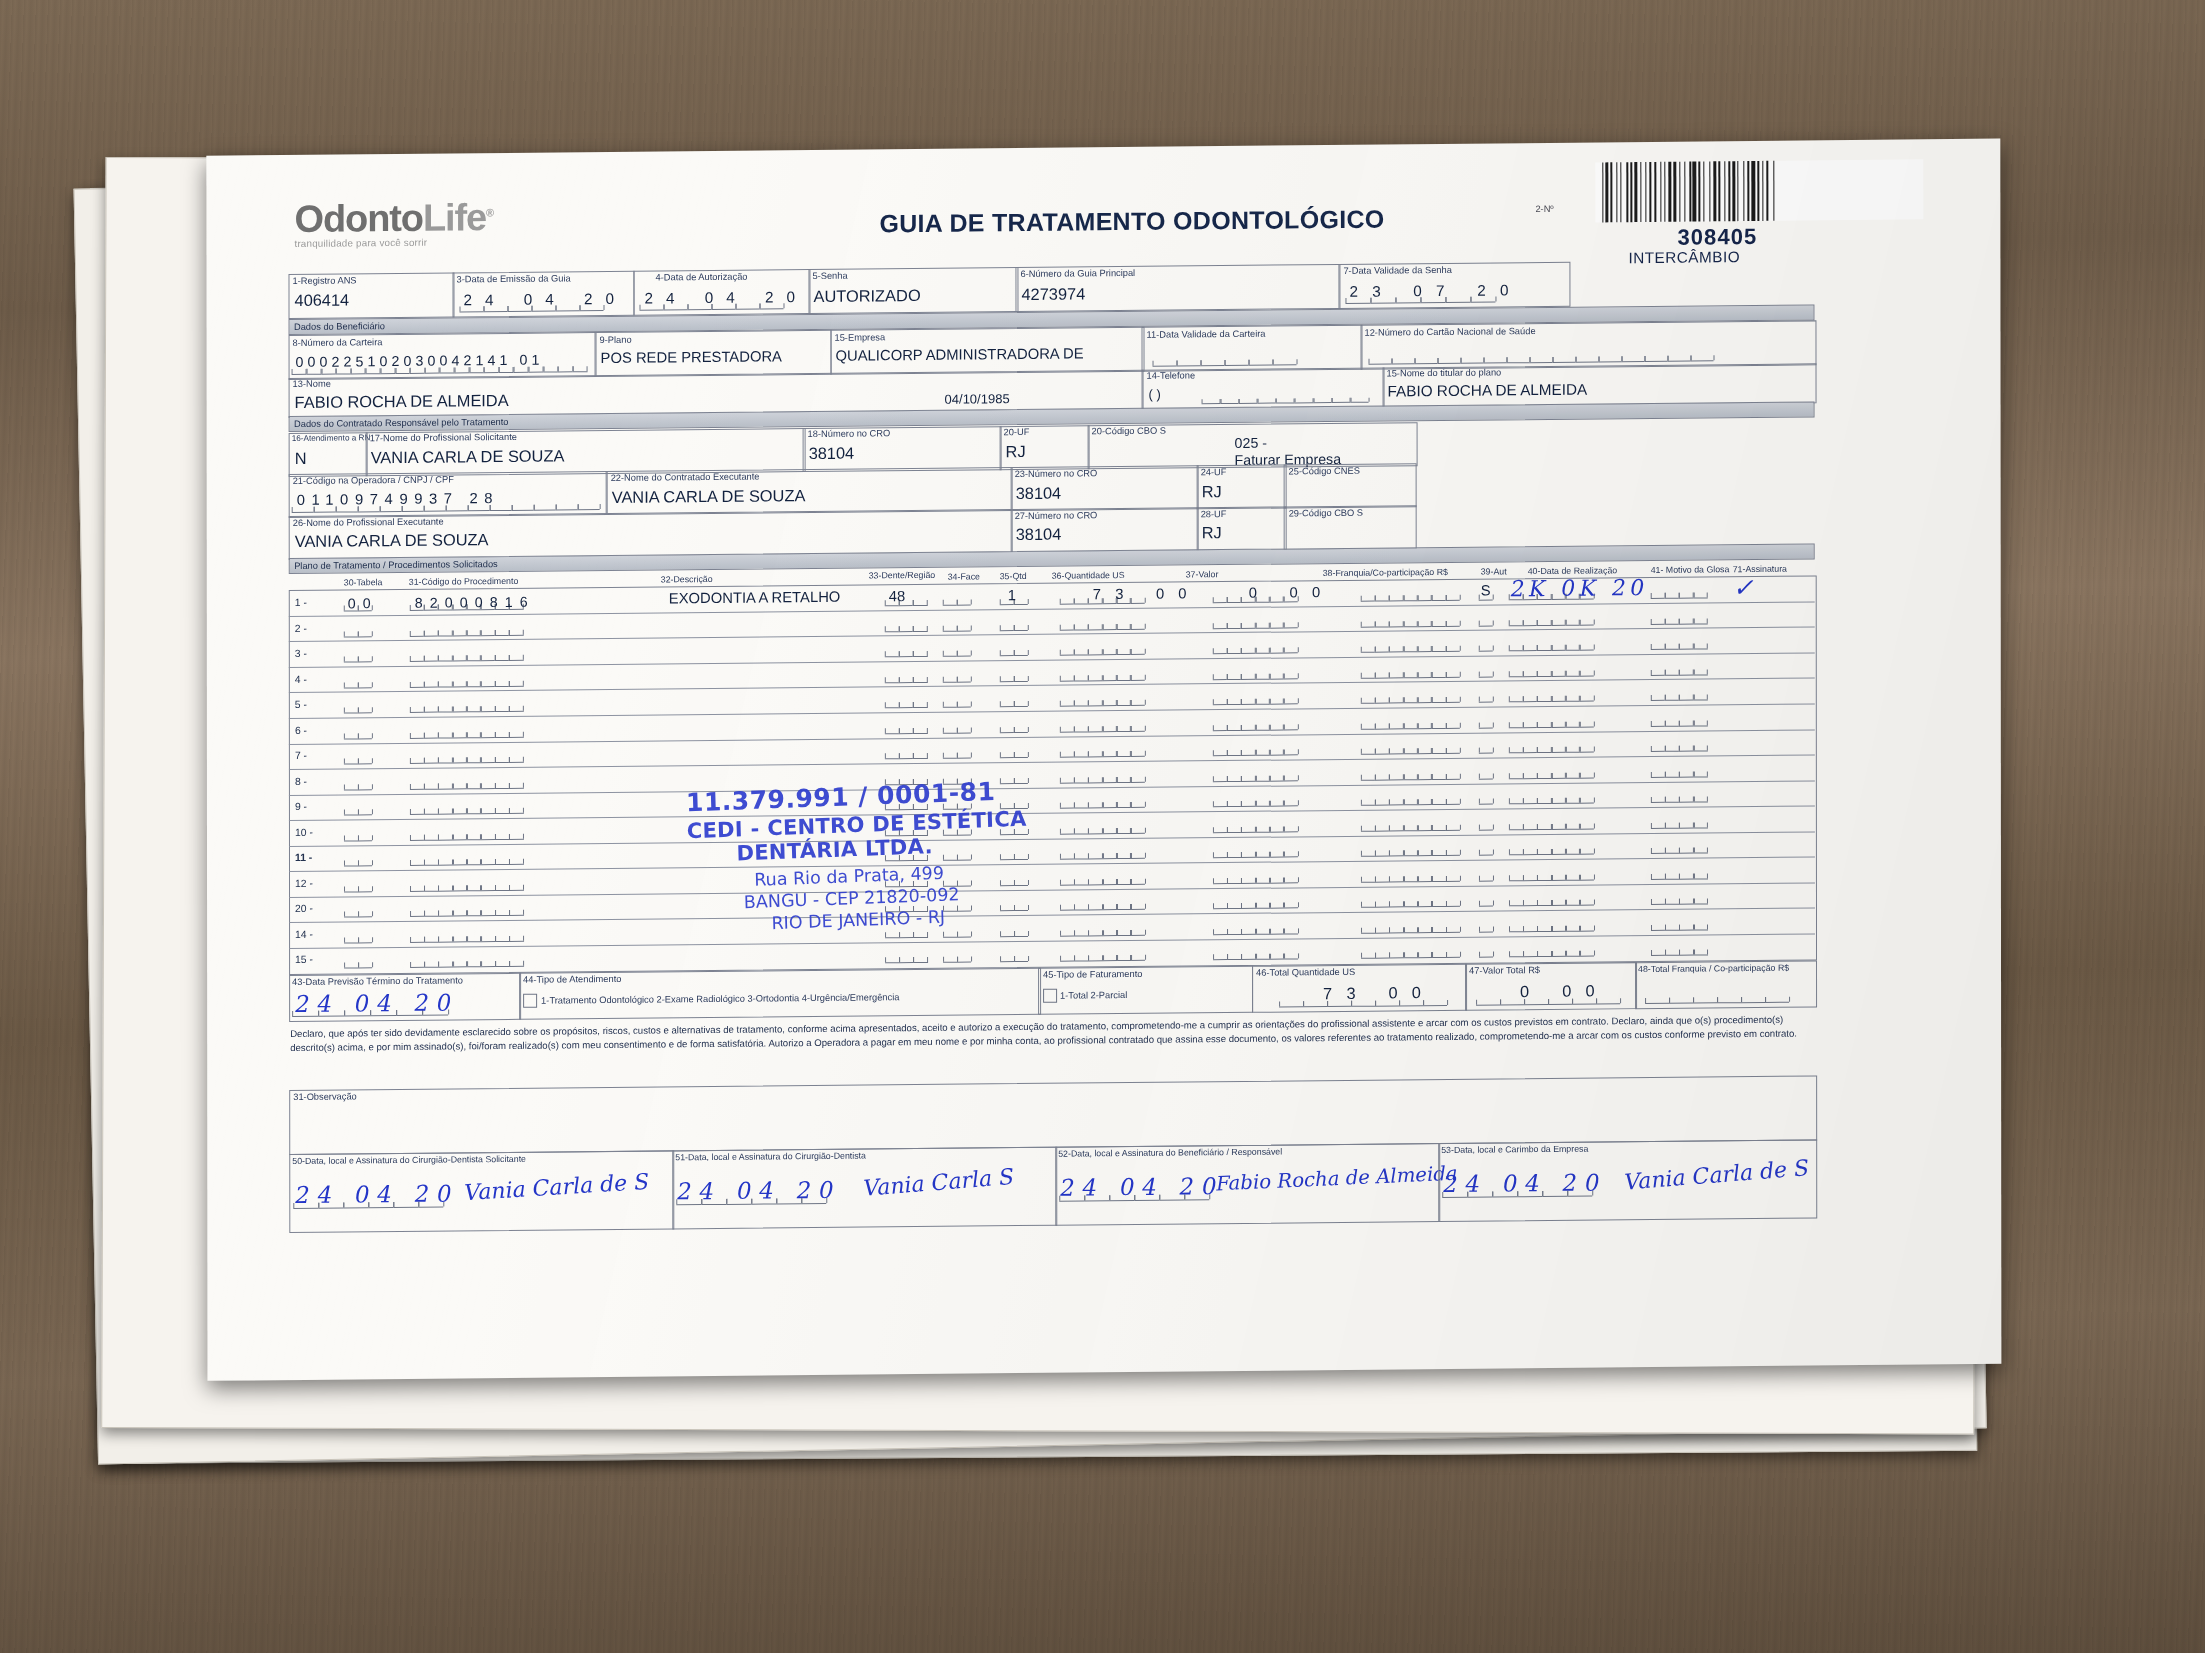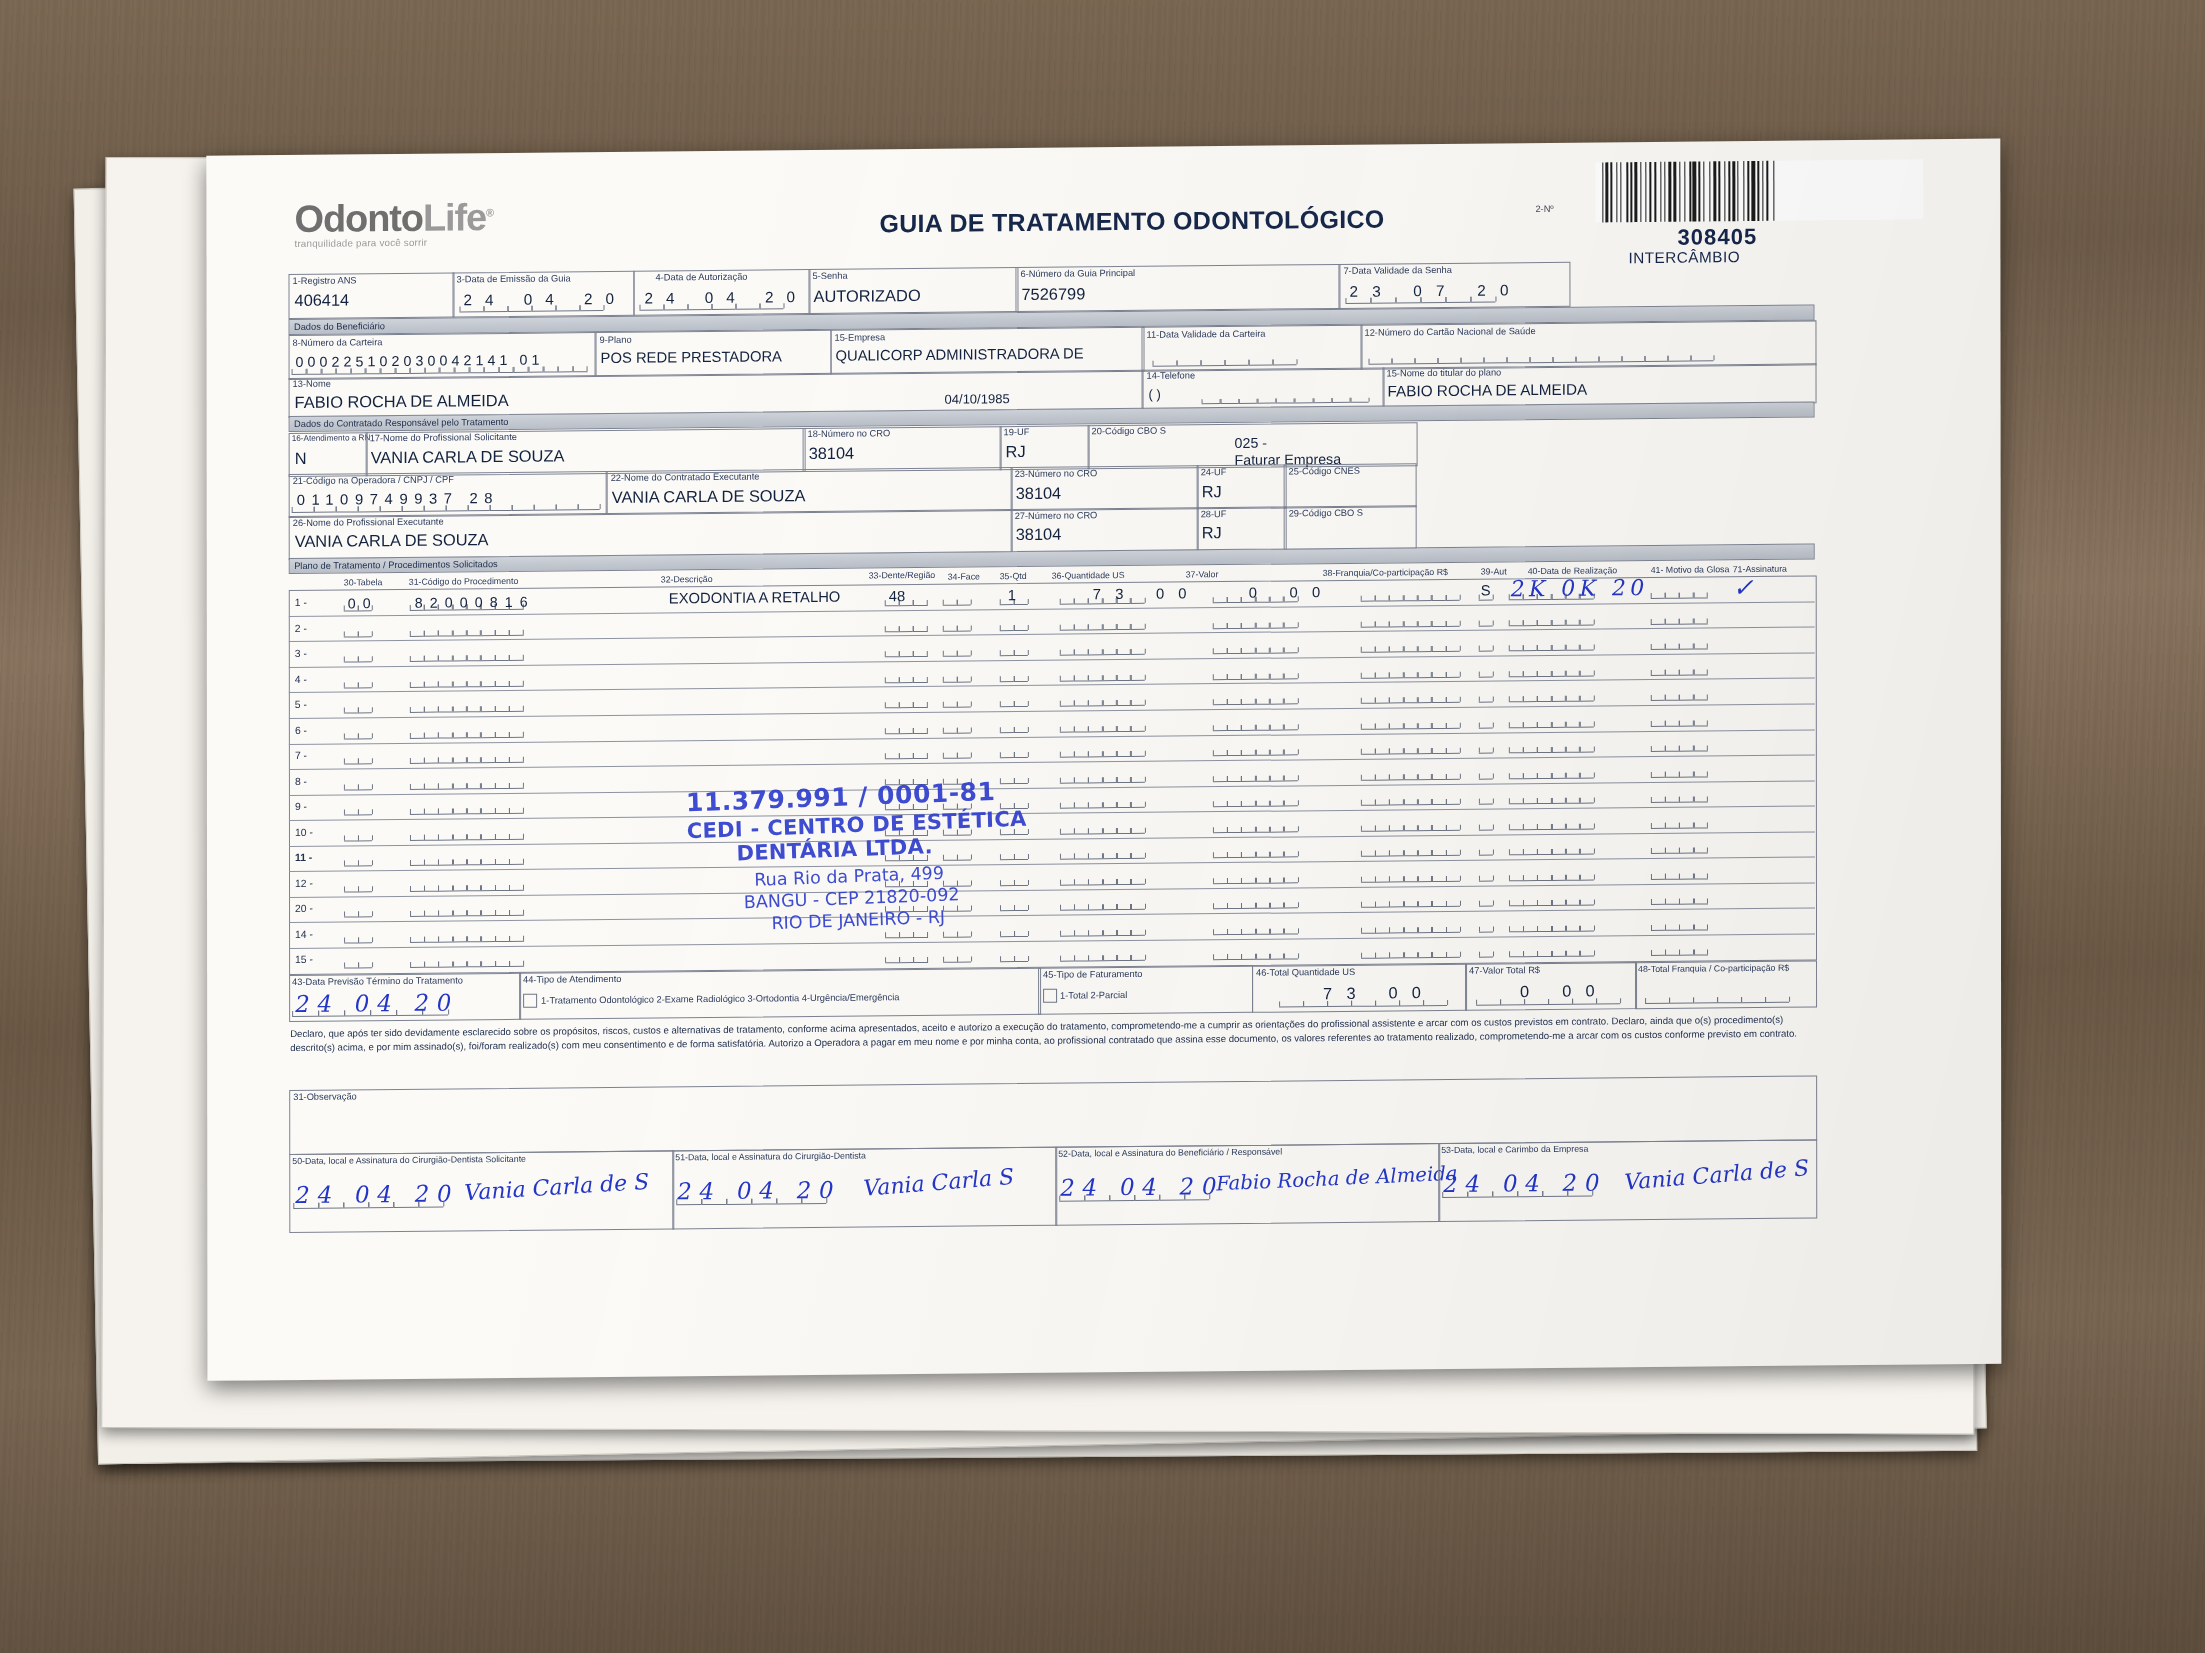--- a/index.html
+++ b/index.html
@@ -220,21 +220,21 @@
           <span style="width:24px;height:19.7px;"></span>
         </div>
       <div class="combtxt" style="left:438px;top:138px;letter-spacing:13px;">24 04 20</div>
 
       <div class="box" style="left:602px;top:119px;width:208px;height:43px;"></div>
       <div class="lbl" style="left:606px;top:121px;">5-Senha</div>
       <div class="val" style="left:607px;top:137px;">AUTORIZADO</div>
 
       <div class="box" style="left:809px;top:119px;width:323px;height:43px;"></div>
       <div class="lbl" style="left:814px;top:121px;">6-Número da Guia Principal</div>
-      <div class="val" style="left:815px;top:137px;">7526799</div>
+      <div class="val" style="left:815px;top:137px;">4273974</div>
 
       <div class="box" style="left:1132px;top:119px;width:230px;height:43px;"></div>
       <div class="lbl" style="left:1137px;top:121px;">7-Data Validade da Senha</div>
       <div class="comb" style="left:1139px;top:138px;">
           <span style="width:25px;height:19.7px;"></span>
           <span style="width:25px;height:19.7px;"></span>
           <span style="width:25px;height:19.7px;"></span>
           <span style="width:25px;height:19.7px;"></span>
           <span style="width:25px;height:19.7px;"></span>
           <span style="width:25px;height:19.7px;"></span>
@@ -340,21 +340,21 @@
 
       <div class="box" style="left:159px;top:278px;width:438px;height:42px;"></div>
       <div class="lbl" style="left:163px;top:279px;">17-Nome do Profissional Solicitante</div>
       <div class="val" style="left:164px;top:294px;">VANIA CARLA DE SOUZA</div>
 
       <div class="box" style="left:596px;top:278px;width:197px;height:42px;"></div>
       <div class="lbl" style="left:601px;top:279px;">18-Número no CRO</div>
       <div class="val" style="left:602px;top:294px;">38104</div>
 
       <div class="box" style="left:793px;top:278px;width:88px;height:42px;"></div>
-      <div class="lbl" style="left:797px;top:279px;">19-UF</div>
+      <div class="lbl" style="left:797px;top:279px;">20-UF</div>
       <div class="val" style="left:799px;top:294px;">RJ</div>
 
       <div class="box" style="left:881px;top:278px;width:328px;height:42px;"></div>
       <div class="lbl" style="left:885px;top:279px;">20-Código CBO S</div>
       <div class="val" style="left:1028px;top:289px;font-size:14.2px;">025 -</div>
       <div class="val" style="left:1028px;top:306px;font-size:14.2px;">Faturar Empresa</div>
 
       <div class="box" style="left:82px;top:319px;width:317px;height:42px;"></div>
       <div class="lbl" style="left:86px;top:321px;">21-Código na Operadora / CNPJ / CPF</div>
       <div class="comb" style="left:85px;top:337px;">

